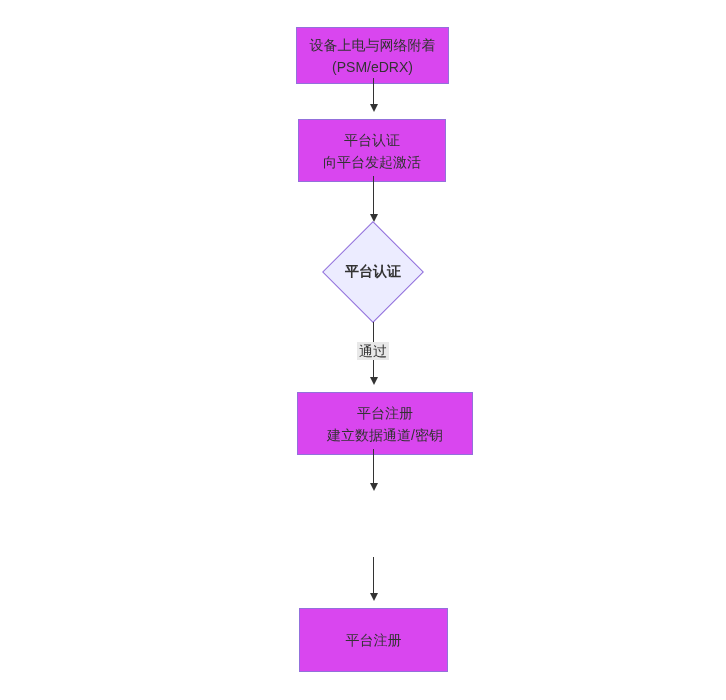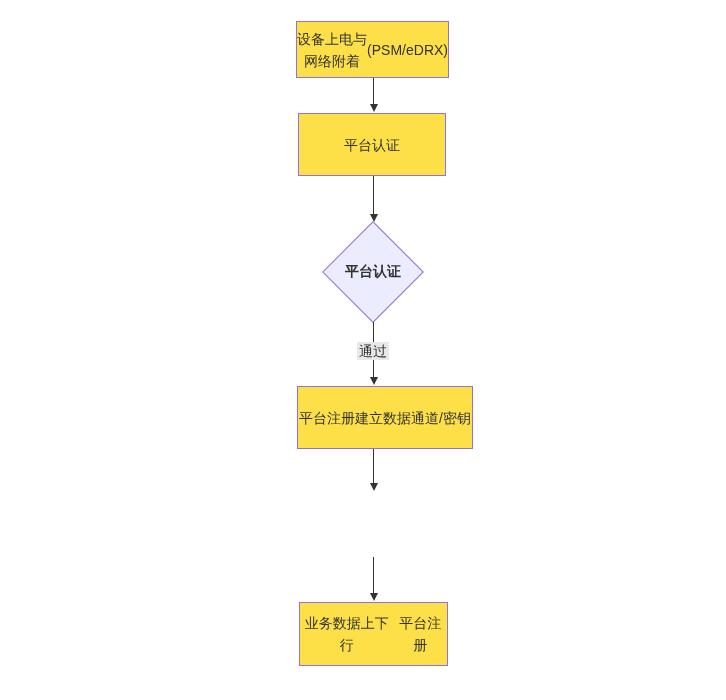--- a/index.html
+++ b/index.html
@@ -12,30 +12,31 @@
     width: 726px;
     height: 700px;
     background: #ffffff;
     overflow: hidden;
     font-family: "Liberation Sans", "DejaVu Sans", sans-serif;
     color: #333333;
   }
   .node {
     position: absolute;
     box-sizing: border-box;
-    background: #fde047;
+    background: #d946ef;
     border: 1px solid #9370DB;
     display: flex;
-    flex-direction: row;
+    flex-direction: column;
     align-items: center;
     justify-content: center;
     text-align: center;
     font-size: 14px;
     line-height: 22px;
     color: #333333;
+    margin-top: 6px;
   }
   .diamond-wrap {
     position: absolute;
     width: 72px;
     height: 72px;
   }
   .diamond-shape {
     position: absolute;
     left: 0;
     top: 0;
@@ -99,20 +100,21 @@
     <span>(PSM/eDRX)</span>
   </div>
 
   <div class="edge" style="left:373px; top:78px; height:34px;">
     <div class="edge-line"></div>
     <div class="edge-arrowhead"></div>
   </div>
 
   <div class="node" style="left:298px; top:113px; width:148px; height:63px;">
     <span>平台认证</span>
+    <span>向平台发起激活</span>
   </div>
 
   <div class="edge" style="left:373px; top:176px; height:46px;">
     <div class="edge-line"></div>
     <div class="edge-arrowhead"></div>
   </div>
 
   <div class="diamond-wrap" style="left:337px; top:236px;font-weight:bold;">
     <div class="diamond-shape"></div>
     <span class="diamond-label">平台认证</span>
@@ -134,17 +136,16 @@
     <div class="edge-arrowhead"></div>
   </div>
 
 
   <div class="edge" style="left:373px; top:557px; height:44px;">
     <div class="edge-line"></div>
     <div class="edge-arrowhead"></div>
   </div>
 
   <div class="node" style="left:299px; top:602px; width:149px; height:64px;">
-    <span>业务数据上下行</span>
     <span>平台注册</span>
   </div>
 
 </div>
 
 </body></html>

